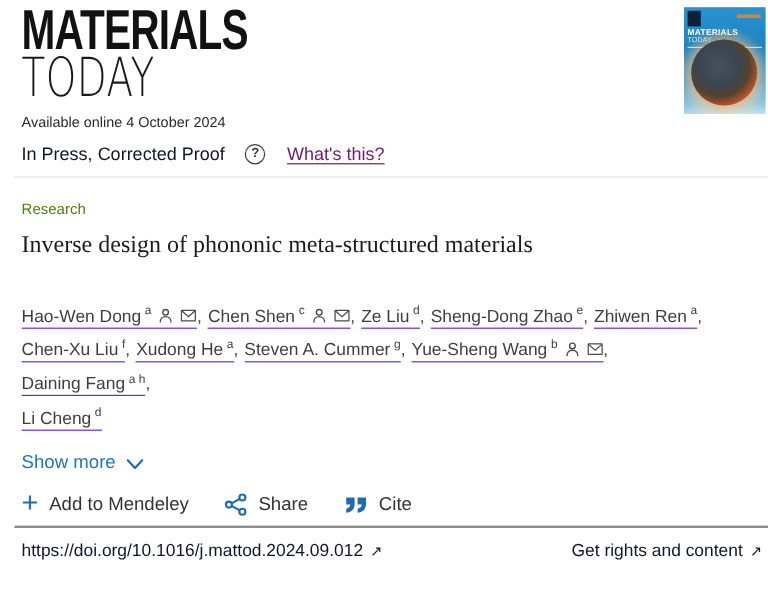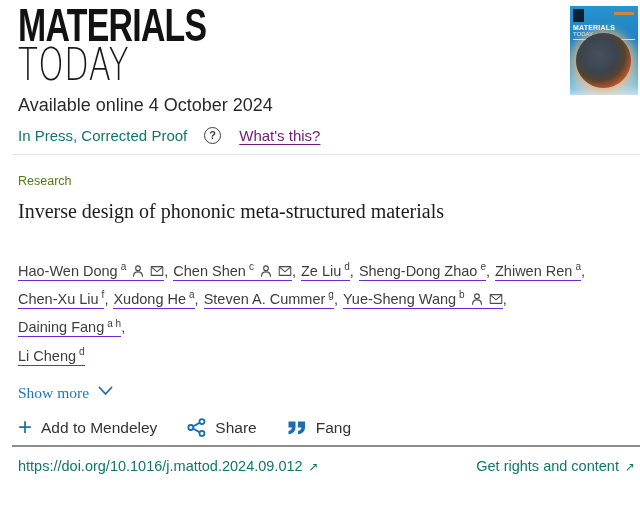--- a/index.html
+++ b/index.html
@@ -34,23 +34,23 @@
   .cover-title-l1 { font-size:7px; font-weight:700; letter-spacing:.2px; line-height:7px; }
   .cover-title-l2 { font-size:6px; font-weight:400; color:#d9eef8; line-height:7px; }
   .cover-rule { position:absolute; left:3px; top:33px; width:62px; height:1px; background:rgba(255,255,255,.8); }
   .cover-sphere {
     position:absolute; left:6px; top:27px; width:55px; height:55px; border-radius:50%;
     background:radial-gradient(circle at 42% 40%, #47525e 0%, #3b444f 38%, #54432f 56%, #a94e2a 70%, #e0622b 80%, #f08a3d 90%, #f7bd7a 100%);
     box-shadow:0 0 9px 3px rgba(248,166,88,.65), 0 7px 14px 5px rgba(255,235,205,.55);
   }
 
   
-  .avail { margin-top:10px; font-size:18px; color:#2a2a2a; }
+  .avail { margin-top:10px; font-size:12px; color:#2a2a2a; }
   .status-row { margin-top:10px; display:flex; align-items:center; font-size:15px; height:18px; }
-  .link { color:#0f766e; text-decoration:none; cursor:pointer; }
+  .link { color:#0f172a; text-decoration:none; cursor:pointer; }
   .status-link { margin-right:17px; }
   .qmark {
     width:17px; height:17px; border:1.5px solid #3c3c3c; border-radius:50%;
     display:inline-flex; align-items:center; justify-content:center;
     font-size:11px; font-weight:700; color:#3c3c3c; margin-right:18px; cursor:pointer; flex:none;
   }
   .whats { color:#701a75; text-decoration:underline; text-underline-offset:3px; cursor:pointer; }
 
   .divider  { margin:10px -5px 0 -6px; border-top:1px solid #e3e3e3; }
   .divider2 { margin:8px -5px 0 -6px;  border-top:2px solid #8c8c8c; }
@@ -63,23 +63,23 @@
     font-size:20px; line-height:37px; color:#1c1c1c;
   }
 
   .authors { margin-top:25px; max-width:585px; font-size:14.5px; line-height:23.5px; color:#3e3e3e; }
   .author { border-bottom:1px solid #6d28d9; padding-bottom:1px; white-space:nowrap; cursor:pointer; }
   .author sup { font-size:10px; margin-left:3px; }
   .author svg { width:14px; height:14px; margin-left:5px; vertical-align:-2px; }
   .comma { margin-right:1px; }
 
   .show-more {
-    margin-top:16px; display:flex; gap:9px;
+    margin-top:16px; display:flex; align-items:center; gap:9px;
     background:none; border:none; padding:0; font-size:15.5px; color:#1c77bb; cursor:pointer;
-    font-family:Liberation Serif, serif;
+    font-family:Liberation Sans, sans-serif;
   }
   .show-more svg { margin-top:2px; }
 
   .actions { margin-top:16px; display:flex; align-items:center; }
   .action-btn {
     background:none; border:none; padding:0; display:flex; align-items:center; gap:9px;
     font-size:15.5px; color:#333; cursor:pointer; font-family:"Liberation Sans", sans-serif;
   }
   .action-btn + .action-btn { margin-left:30px; }
   .plus-glyph { font-size:24px; line-height:16px; color:#1a6cb5; font-weight:400; margin-top:-2px; }
@@ -179,21 +179,21 @@
       </svg>
       <span>Share</span>
     </button>
     <button class="action-btn">
       <svg width="20" height="16" viewBox="0 0 20 16">
         <g fill="#1a6cb5">
           <path d="M1.5 1.5 h7 v5.6 c0 4.4 -2.5 6.6 -7 7.2 v-3.3 c2.2 -.5 3.3 -1.8 3.4 -3.5 H1.5 z"></path>
           <path d="M11 1.5 h7 v5.6 c0 4.4 -2.5 6.6 -7 7.2 v-3.3 c2.2 -.5 3.3 -1.8 3.4 -3.5 H11 z"></path>
         </g>
       </svg>
-      <span>Fang</span>
+      <span>Cite</span>
     </button>
   </div>
 
   <div class="divider2"></div>
 
   <div class="doi-row">
     <a class="link">
       <span>https://doi.org/10.1016/j.mattod.2024.09.012</span><span class="ext">↗</span>
     </a>
     <a class="link">

